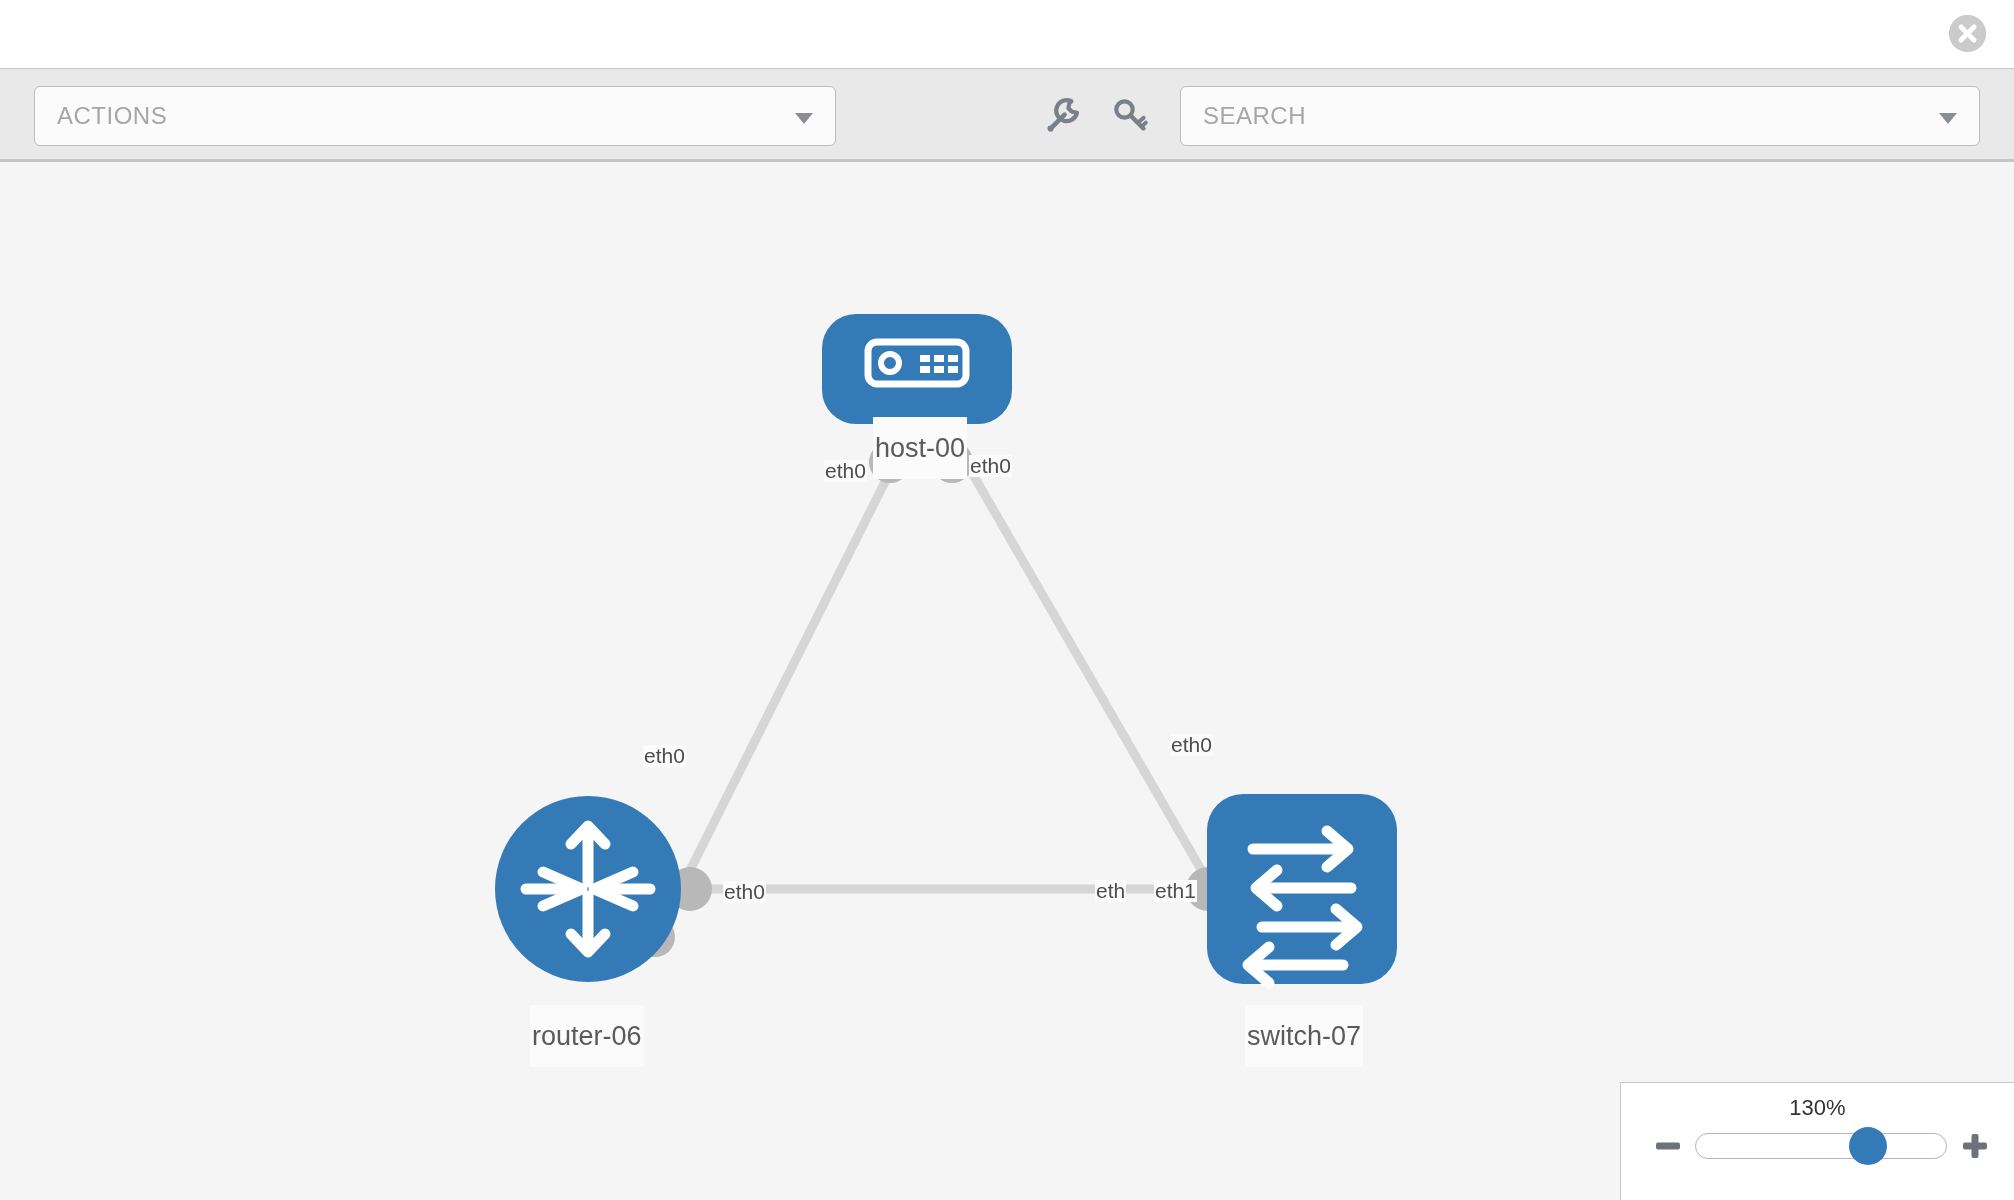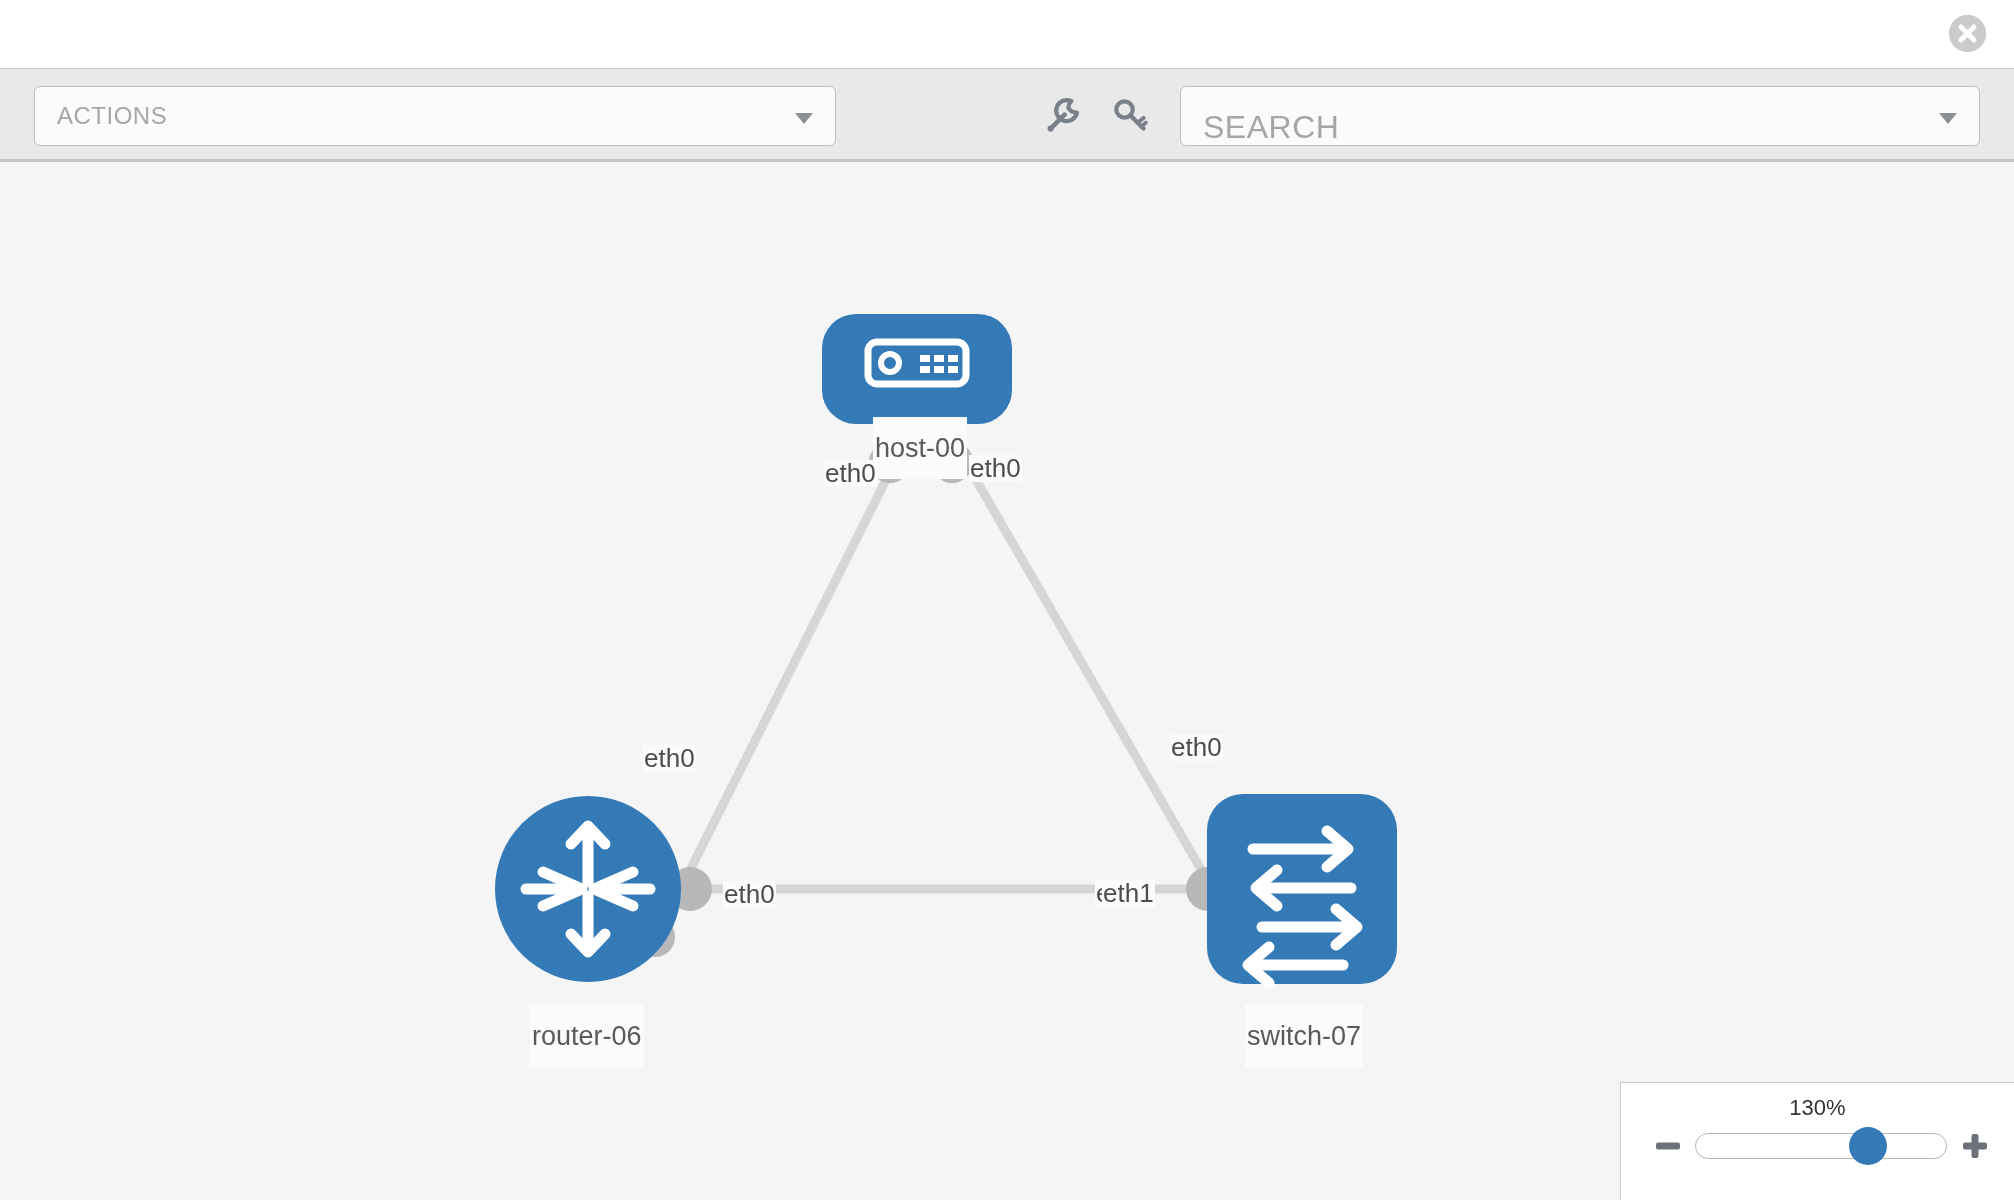--- a/index.html
+++ b/index.html
@@ -105,22 +105,22 @@
     height: 60px;
     background: #fbfbfb;
     border: 1px solid #bdbdbd;
     border-radius: 6px;
     box-sizing: border-box;
     cursor: text;
   }
   .search-label {
     position: absolute;
     left: 22px;
-    top: 22px;
-    font-size: 32px;
+    top: 15px;
+    font-size: 24px;
     color: #a6a6a6;
     letter-spacing: 0.5px;
   }
 
   
   .canvas {
     position: absolute;
     left: 0; top: 162px;
     width: 2014px;
     height: 1038px;
@@ -138,21 +138,21 @@
     color: #5a5a5a;
     font-size: 27px;
     white-space: nowrap;
     line-height: 1.05;
     padding: 17px 2px;
   }
   .iface-label {
     position: absolute;
     background: #fbfbfb;
     color: #4d4d4d;
-    font-size: 26px;
+    font-size: 21px;
     white-space: nowrap;
     line-height: 1.05;
     padding: 0 1px;
   }
 
   
   .zoom-panel {
     position: absolute;
     left: 1620px;
     top: 1082px;
@@ -312,21 +312,21 @@
   <div class="node-label" style="left:873px; top:255px;">host-00</div>
   <div class="node-label" style="left:530px; top:843px;">router-06</div>
   <div class="node-label" style="left:1245px; top:843px;">switch-07</div>
 
   <div class="iface-label" style="left:824px; top:298px;">eth0</div>
   <div class="iface-label" style="left:969px; top:293px;">eth0</div>
   <div class="iface-label" style="left:643px; top:583px;">eth0</div>
   <div class="iface-label" style="left:1170px; top:572px;">eth0</div>
   <div class="iface-label" style="left:723px; top:719px;">eth0</div>
   <div class="iface-label" style="left:1095px; top:718px;">eth</div>
-  <div class="iface-label" style="left:1102px; top:718px;">eth1</div>
+  <div class="iface-label" style="left:1154px; top:718px;">eth1</div>
 </div>
 
 <div class="zoom-panel">
   <div class="zoom-value">130%</div>
 
   <div class="zoom-minus">
     <svg width="30" height="30" viewBox="0 0 30 30">
       <rect x="3" y="11.5" width="24" height="7" rx="2" fill="#6d727a"></rect>
     </svg>
   </div>

